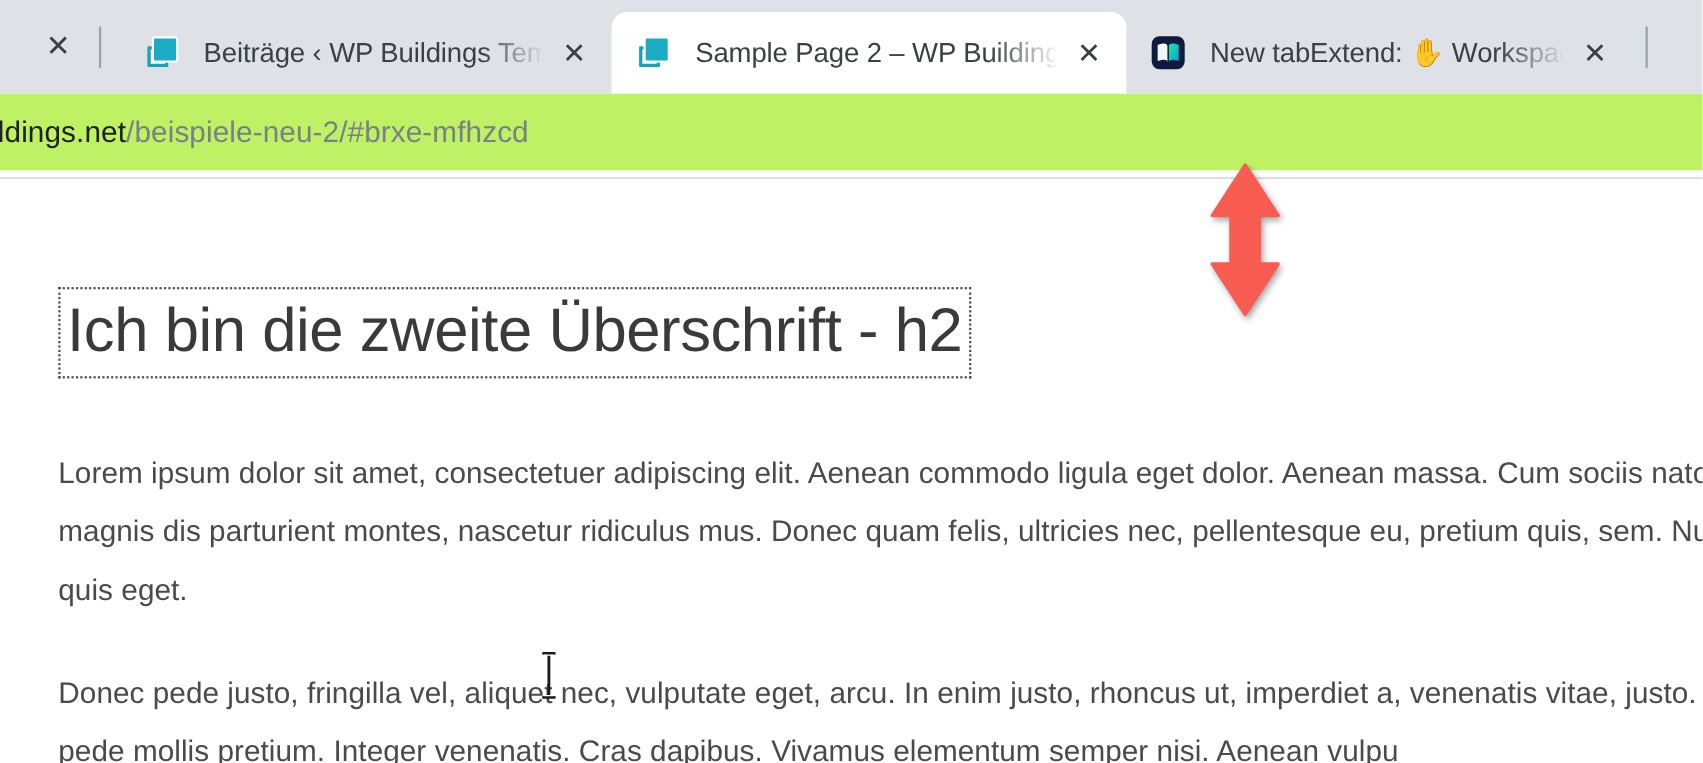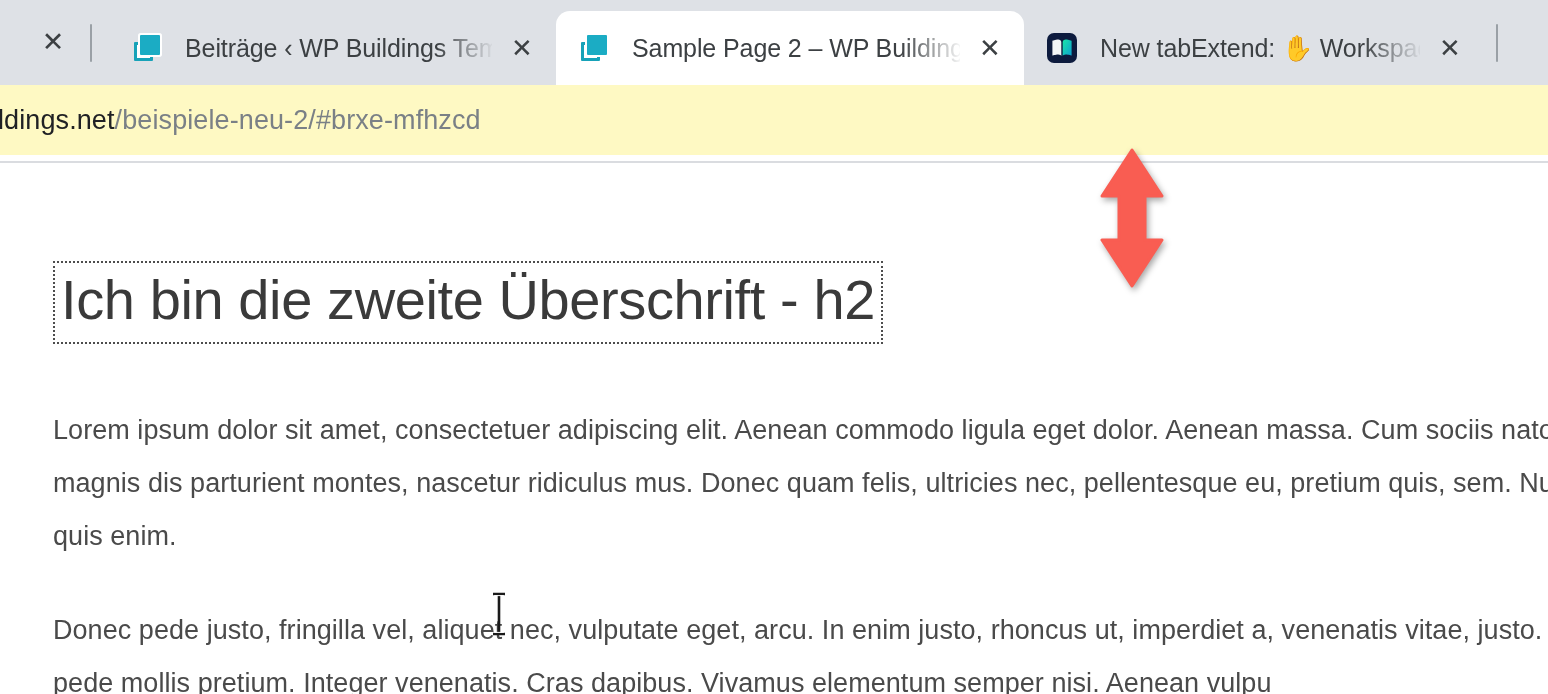--- a/index.html
+++ b/index.html
@@ -143,21 +143,21 @@
     background: #0d1b3e;
     display: flex;
     align-items: center;
     justify-content: center;
     overflow: hidden;
   }
 
   
   .omnibox-row {
     height: 70px;
-    background: #fef9c3;
+    background: #bef264;
     display: flex;
     align-items: center;
   }
   .url-text {
     font-size: 27px;
     line-height: 1;
     white-space: nowrap;
     padding-left: 0;
     margin-left: -2px;
     letter-spacing: 0.1px;
@@ -298,21 +298,21 @@
   <div class="page-viewport">
     <div class="content">
 
       <div class="heading-box">
         <div class="heading-h2">Ich bin die zweite Überschrift - h2</div>
       </div>
 
       <div class="para p1">
         <div>Lorem ipsum dolor sit amet, consectetuer adipiscing elit. Aenean commodo ligula eget dolor. Aenean massa. Cum sociis natoque penatibus et</div>
         <div>magnis dis parturient montes, nascetur ridiculus mus. Donec quam felis, ultricies nec, pellentesque eu, pretium quis, sem. Nulla consequat massa</div>
-        <div>quis enim.</div>
+        <div>quis eget.</div>
       </div>
 
       <div class="para p2">
         <div>Donec pede justo, fringilla vel, aliquet nec, vulputate eget, arcu. In enim justo, rhoncus ut, imperdiet a, venenatis vitae, justo. Nullam dictum felis eu</div>
         <div>pede mollis pretium. Integer venenatis. Cras dapibus. Vivamus elementum semper nisi. Aenean vulpu</div>
       </div>
 
     </div>
   </div>
 

